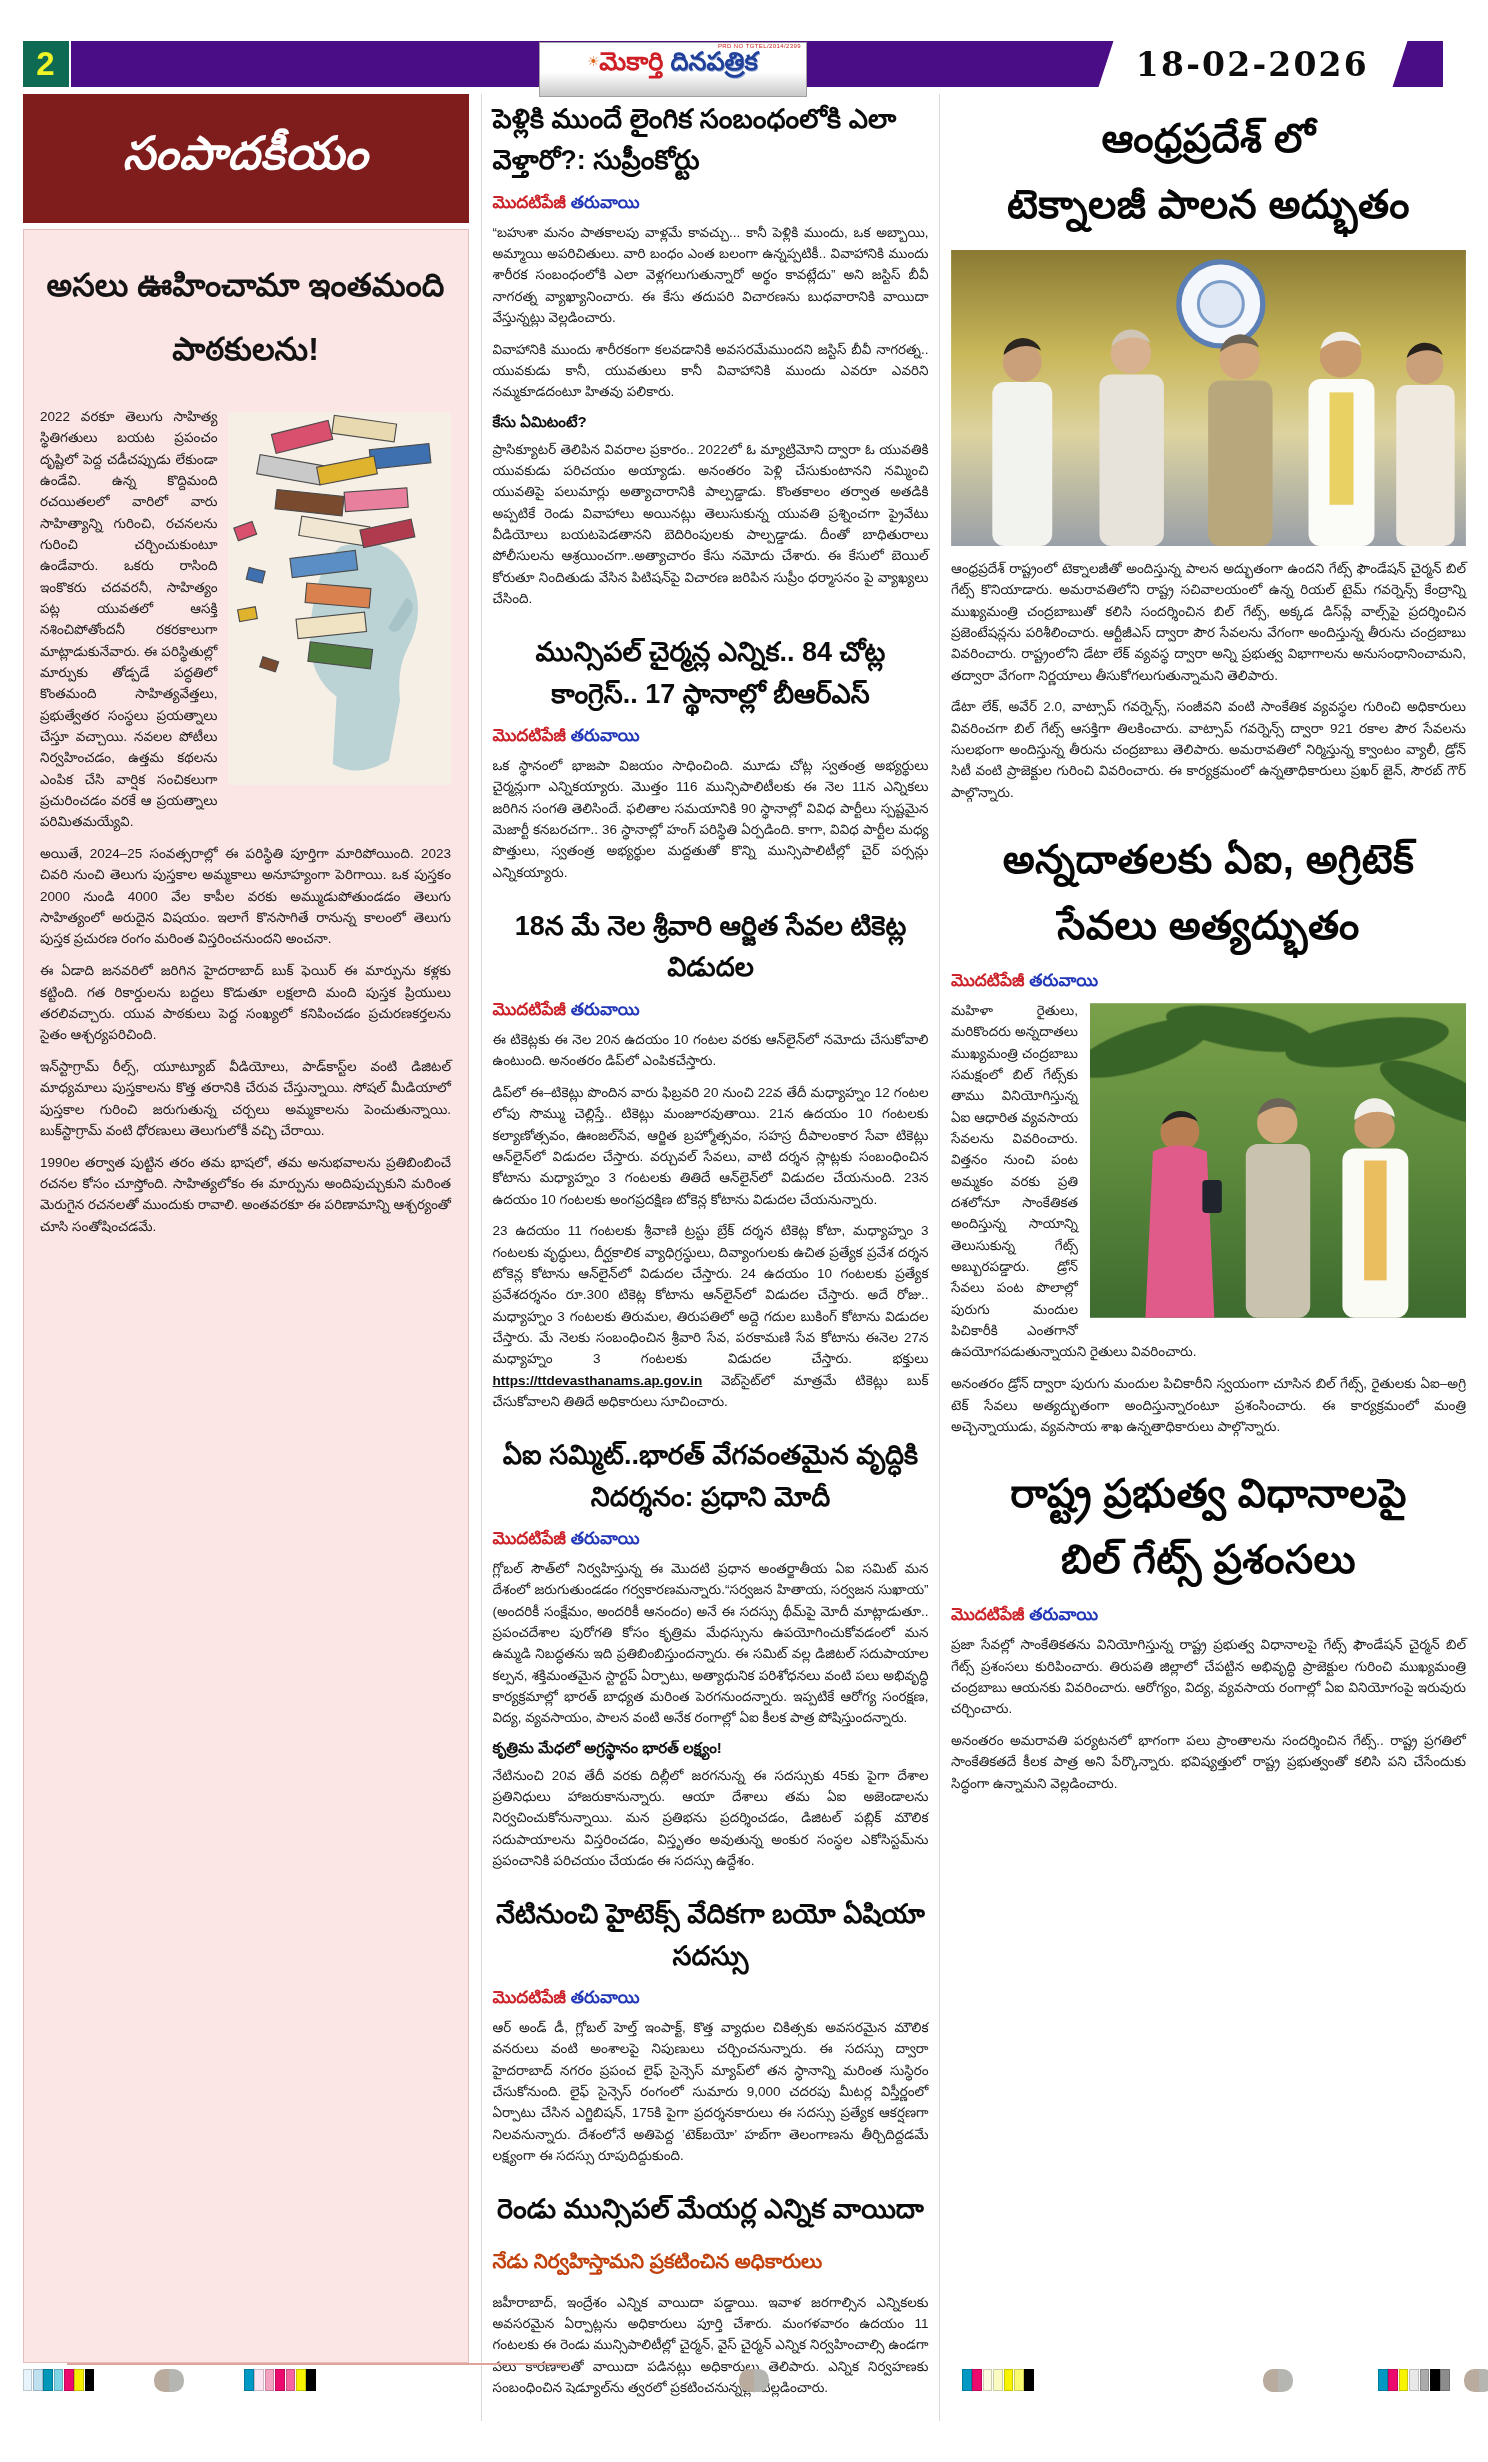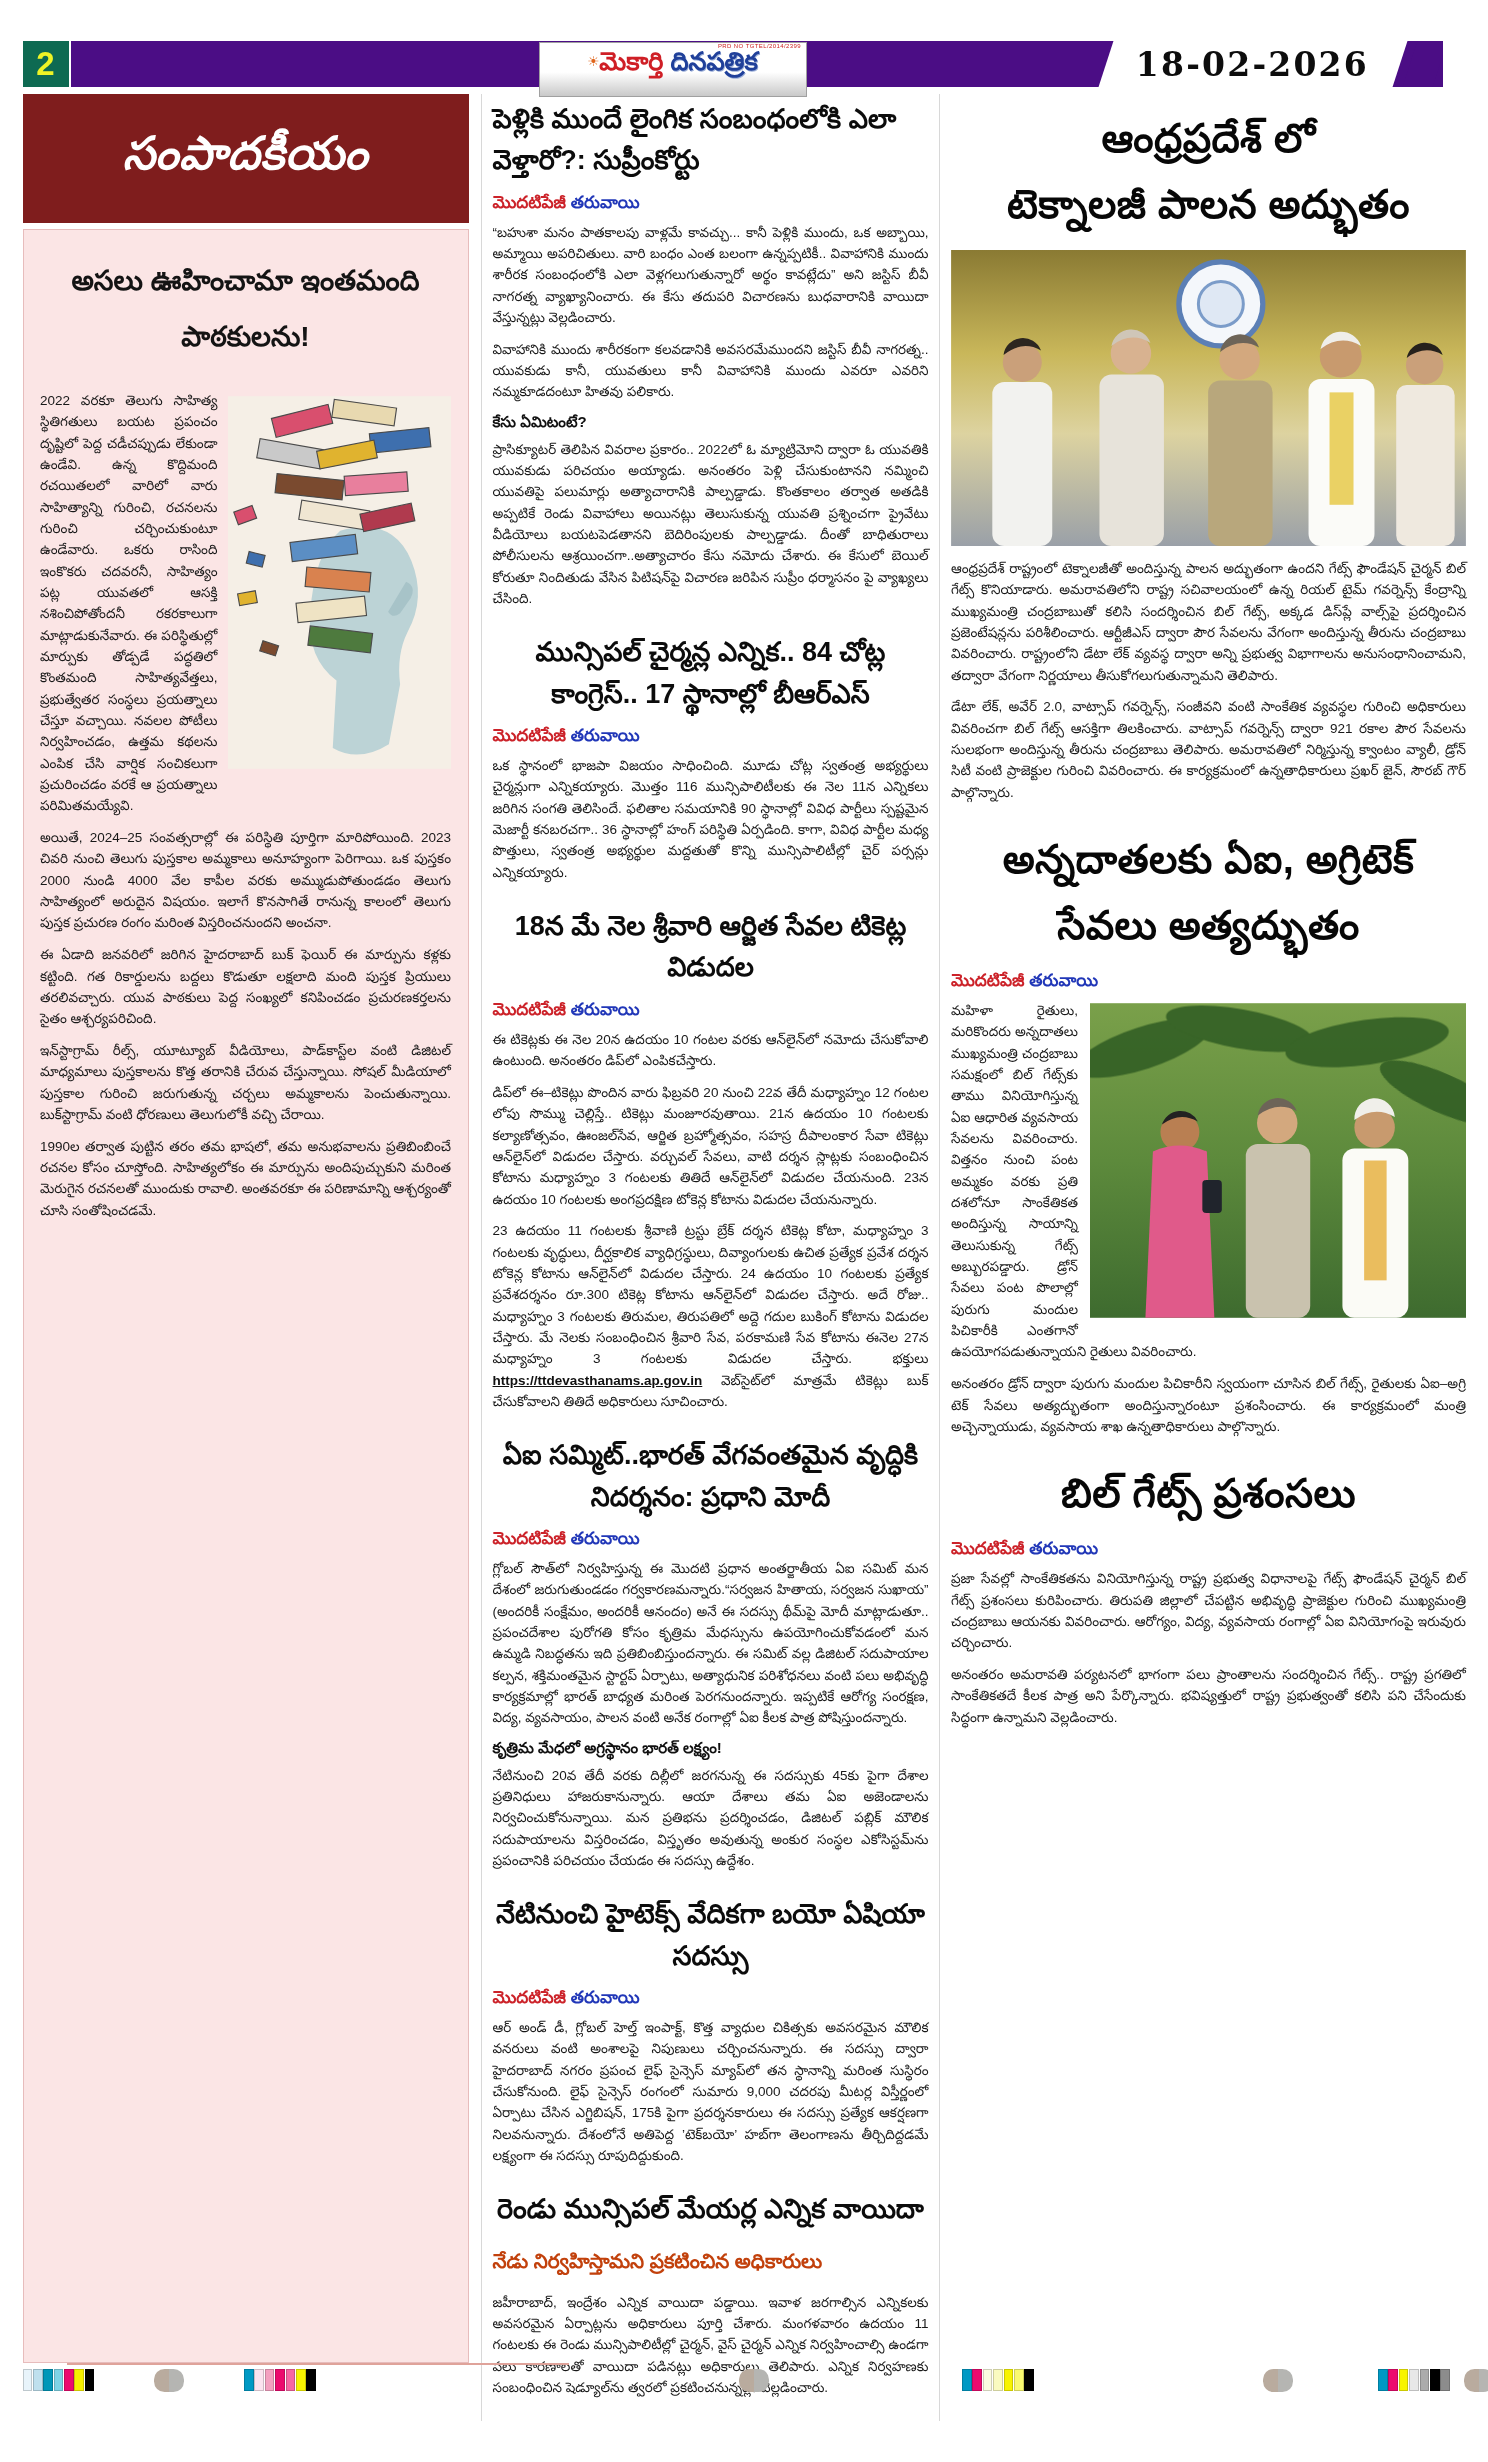--- a/index.html
+++ b/index.html
@@ -29,21 +29,21 @@
   .col{position:absolute;top:94px;}
   .col-left{left:22.5px;width:446px;}
   .col-mid{left:481px;width:456px;padding:0 3px;box-sizing:border-box;}
   .col-right{left:951px;width:515px;}
 
   
   .ed-banner{width:100%;height:129px;background:#7f1d1d;display:flex;align-items:center;justify-content:center;}
   .ed-banner span{color:#ffffff;font-size:46px;font-weight:bold;font-style:italic;letter-spacing:0.7px;}
   .ed-box{margin-top:6px;background:#fbe5e5;border:0.7px solid #e7bcbc;box-sizing:border-box;
           padding:22.5px 16.5px 18px 16.5px;height:2134px;overflow:hidden;}
-  .ed-headline{font-size:28px;font-weight:bold;color:#141414;text-align:center;line-height:2.0;margin:0 0 25.5px 0;}
+  .ed-headline{font-size:32px;font-weight:bold;color:#141414;text-align:center;line-height:2.0;margin:0 0 25.5px 0;}
   .ed-illustration{float:right;width:223px;height:373px;margin:6px 0 7.5px 10.5px;}
   .body-text{font-size:13.5px;line-height:1.58;text-align:justify;margin:0 0 10.5px 0;color:#181818;}
 
   
   .article{margin-bottom:22.5px;}
   .headline-mid{font-size:27px;font-weight:bold;color:#0c0c0c;text-align:center;line-height:1.55;margin:4.5px 0 10.5px 0;}
   .headline-left{text-align:left;}
   .byline{margin:1.5px 0 6px 0;font-size:17px;font-weight:bold;}
   .by-red{color:#cc2229;}
   .by-blue{color:#2137b8;}
@@ -275,20 +275,21 @@
           <rect x="366" y="210" width="30" height="160" fill="#e8b64e" opacity=".9"></rect>
         </g>
       </svg>
 
       <p class="body-text">మహిళా రైతులు, మరికొందరు అన్నదాతలు ముఖ్యమంత్రి చంద్రబాబు సమక్షంలో బిల్ గేట్స్‌కు తాము వినియోగిస్తున్న ఏఐ ఆధారిత వ్యవసాయ సేవలను వివరించారు. విత్తనం నుంచి పంట అమ్మకం వరకు ప్రతి దశలోనూ సాంకేతికత అందిస్తున్న సాయాన్ని తెలుసుకున్న గేట్స్ అబ్బురపడ్డారు. డ్రోన్ సేవలు పంట పొలాల్లో పురుగు మందుల పిచికారీకి ఎంతగానో ఉపయోగపడుతున్నాయని రైతులు వివరించారు.</p>
       <p class="body-text">అనంతరం డ్రోన్ ద్వారా పురుగు మందుల పిచికారీని స్వయంగా చూసిన బిల్ గేట్స్, రైతులకు ఏఐ–అగ్రి టెక్ సేవలు అత్యద్భుతంగా అందిస్తున్నారంటూ ప్రశంసించారు. ఈ కార్యక్రమంలో మంత్రి అచ్చెన్నాయుడు, వ్యవసాయ శాఖ ఉన్నతాధికారులు పాల్గొన్నారు.</p>
     </article>
 
     <article class="article" style="clear:both;">
       <h2 class="headline-right">
+        <span style="display:block">రాష్ట్ర ప్రభుత్వ విధానాలపై</span>
         <span style="display:block">బిల్ గేట్స్ ప్రశంసలు</span>
       </h2>
       <p class="byline">
         <span class="by-red">మొదటిపేజీ</span>
         <span class="by-blue">తరువాయి</span>
       </p>
       <p class="body-text">ప్రజా సేవల్లో సాంకేతికతను వినియోగిస్తున్న రాష్ట్ర ప్రభుత్వ విధానాలపై గేట్స్ ఫౌండేషన్ చైర్మన్ బిల్ గేట్స్ ప్రశంసలు కురిపించారు. తిరుపతి జిల్లాలో చేపట్టిన అభివృద్ధి ప్రాజెక్టుల గురించి ముఖ్యమంత్రి చంద్రబాబు ఆయనకు వివరించారు. ఆరోగ్యం, విద్య, వ్యవసాయ రంగాల్లో ఏఐ వినియోగంపై ఇరువురు చర్చించారు.</p>
       <p class="body-text">అనంతరం అమరావతి పర్యటనలో భాగంగా పలు ప్రాంతాలను సందర్శించిన గేట్స్.. రాష్ట్ర ప్రగతిలో సాంకేతికతదే కీలక పాత్ర అని పేర్కొన్నారు. భవిష్యత్తులో రాష్ట్ర ప్రభుత్వంతో కలిసి పని చేసేందుకు సిద్ధంగా ఉన్నామని వెల్లడించారు.</p>
     </article>
 

